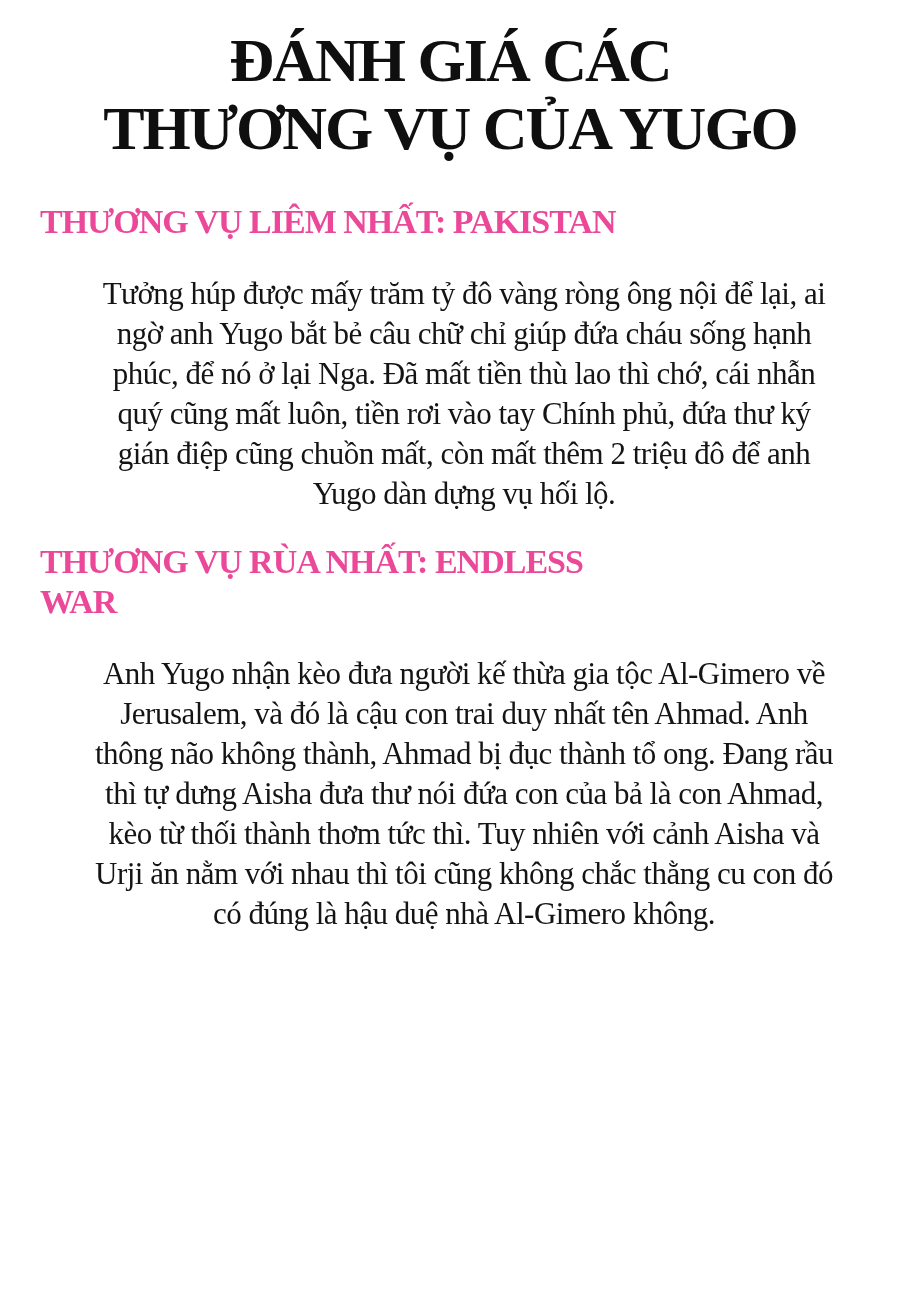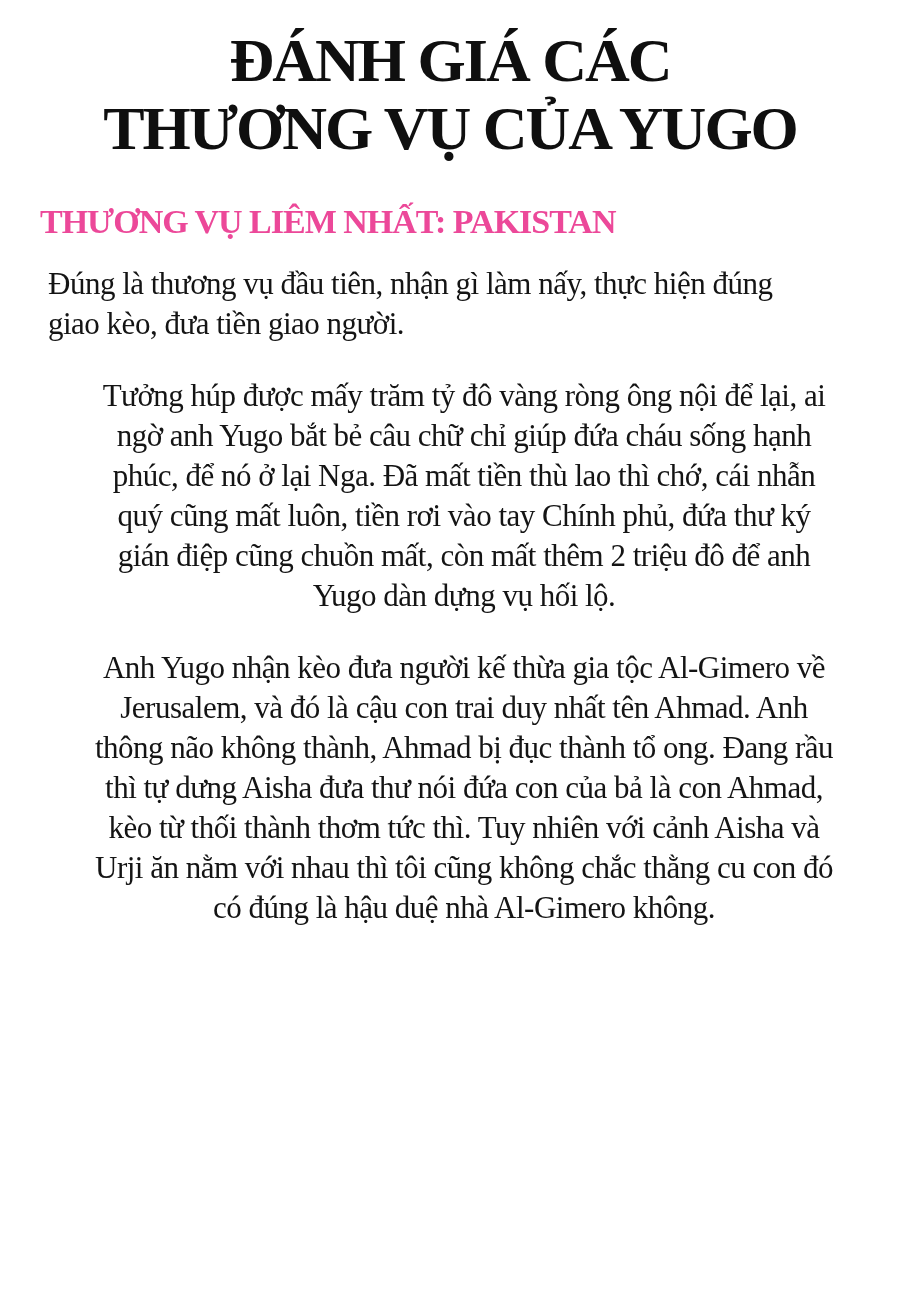--- a/index.html
+++ b/index.html
@@ -53,32 +53,32 @@
 </head>
 <body>
 
 <div class="page">
 
   <h1 class="title">ĐÁNH GIÁ CÁC
 THƯƠNG VỤ CỦA YUGO</h1>
 
   <h2 class="heading gap-title-h">THƯƠNG VỤ LIÊM NHẤT: PAKISTAN</h2>
 
-  <p class="para gap-h-p">Đúng là thương vụ đầu tiên, nhận gì làm nấy, thực hiện đúng
-giao kèo, đưa tiền giao người.</p>
 
 
   <p class="para gap-h-p2">Tưởng húp được mấy trăm tỷ đô vàng ròng ông nội để lại, ai
 ngờ anh Yugo bắt bẻ câu chữ chỉ giúp đứa cháu sống hạnh
 phúc, để nó ở lại Nga. Đã mất tiền thù lao thì chớ, cái nhẫn
 quý cũng mất luôn, tiền rơi vào tay Chính phủ, đứa thư ký
 gián điệp cũng chuồn mất, còn mất thêm 2 triệu đô để anh
 Yugo dàn dựng vụ hối lộ.</p>
 
 
+  <h2 class="heading gap-p-h">THƯƠNG VỤ RÙA NHẤT: ENDLESS
+WAR</h2>
 
   <p class="para gap-h-p2">Anh Yugo nhận kèo đưa người kế thừa gia tộc Al-Gimero về
 Jerusalem, và đó là cậu con trai duy nhất tên Ahmad. Anh
 thông não không thành, Ahmad bị đục thành tổ ong. Đang rầu
 thì tự dưng Aisha đưa thư nói đứa con của bả là con Ahmad,
 kèo từ thối thành thơm tức thì. Tuy nhiên với cảnh Aisha và
 Urji ăn nằm với nhau thì tôi cũng không chắc thằng cu con đó
 có đúng là hậu duệ nhà Al-Gimero không.</p>
 
 </div>

